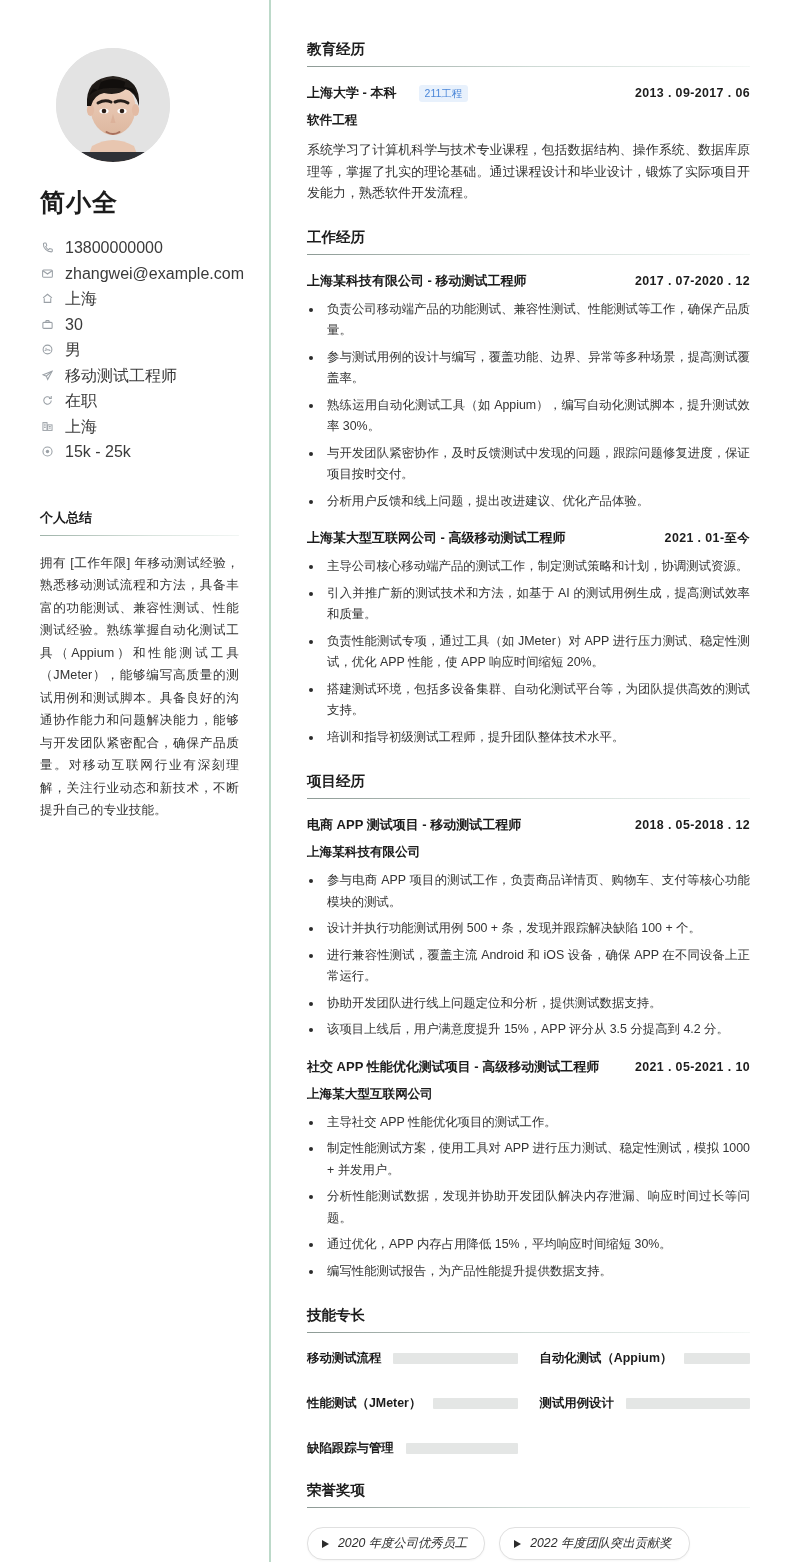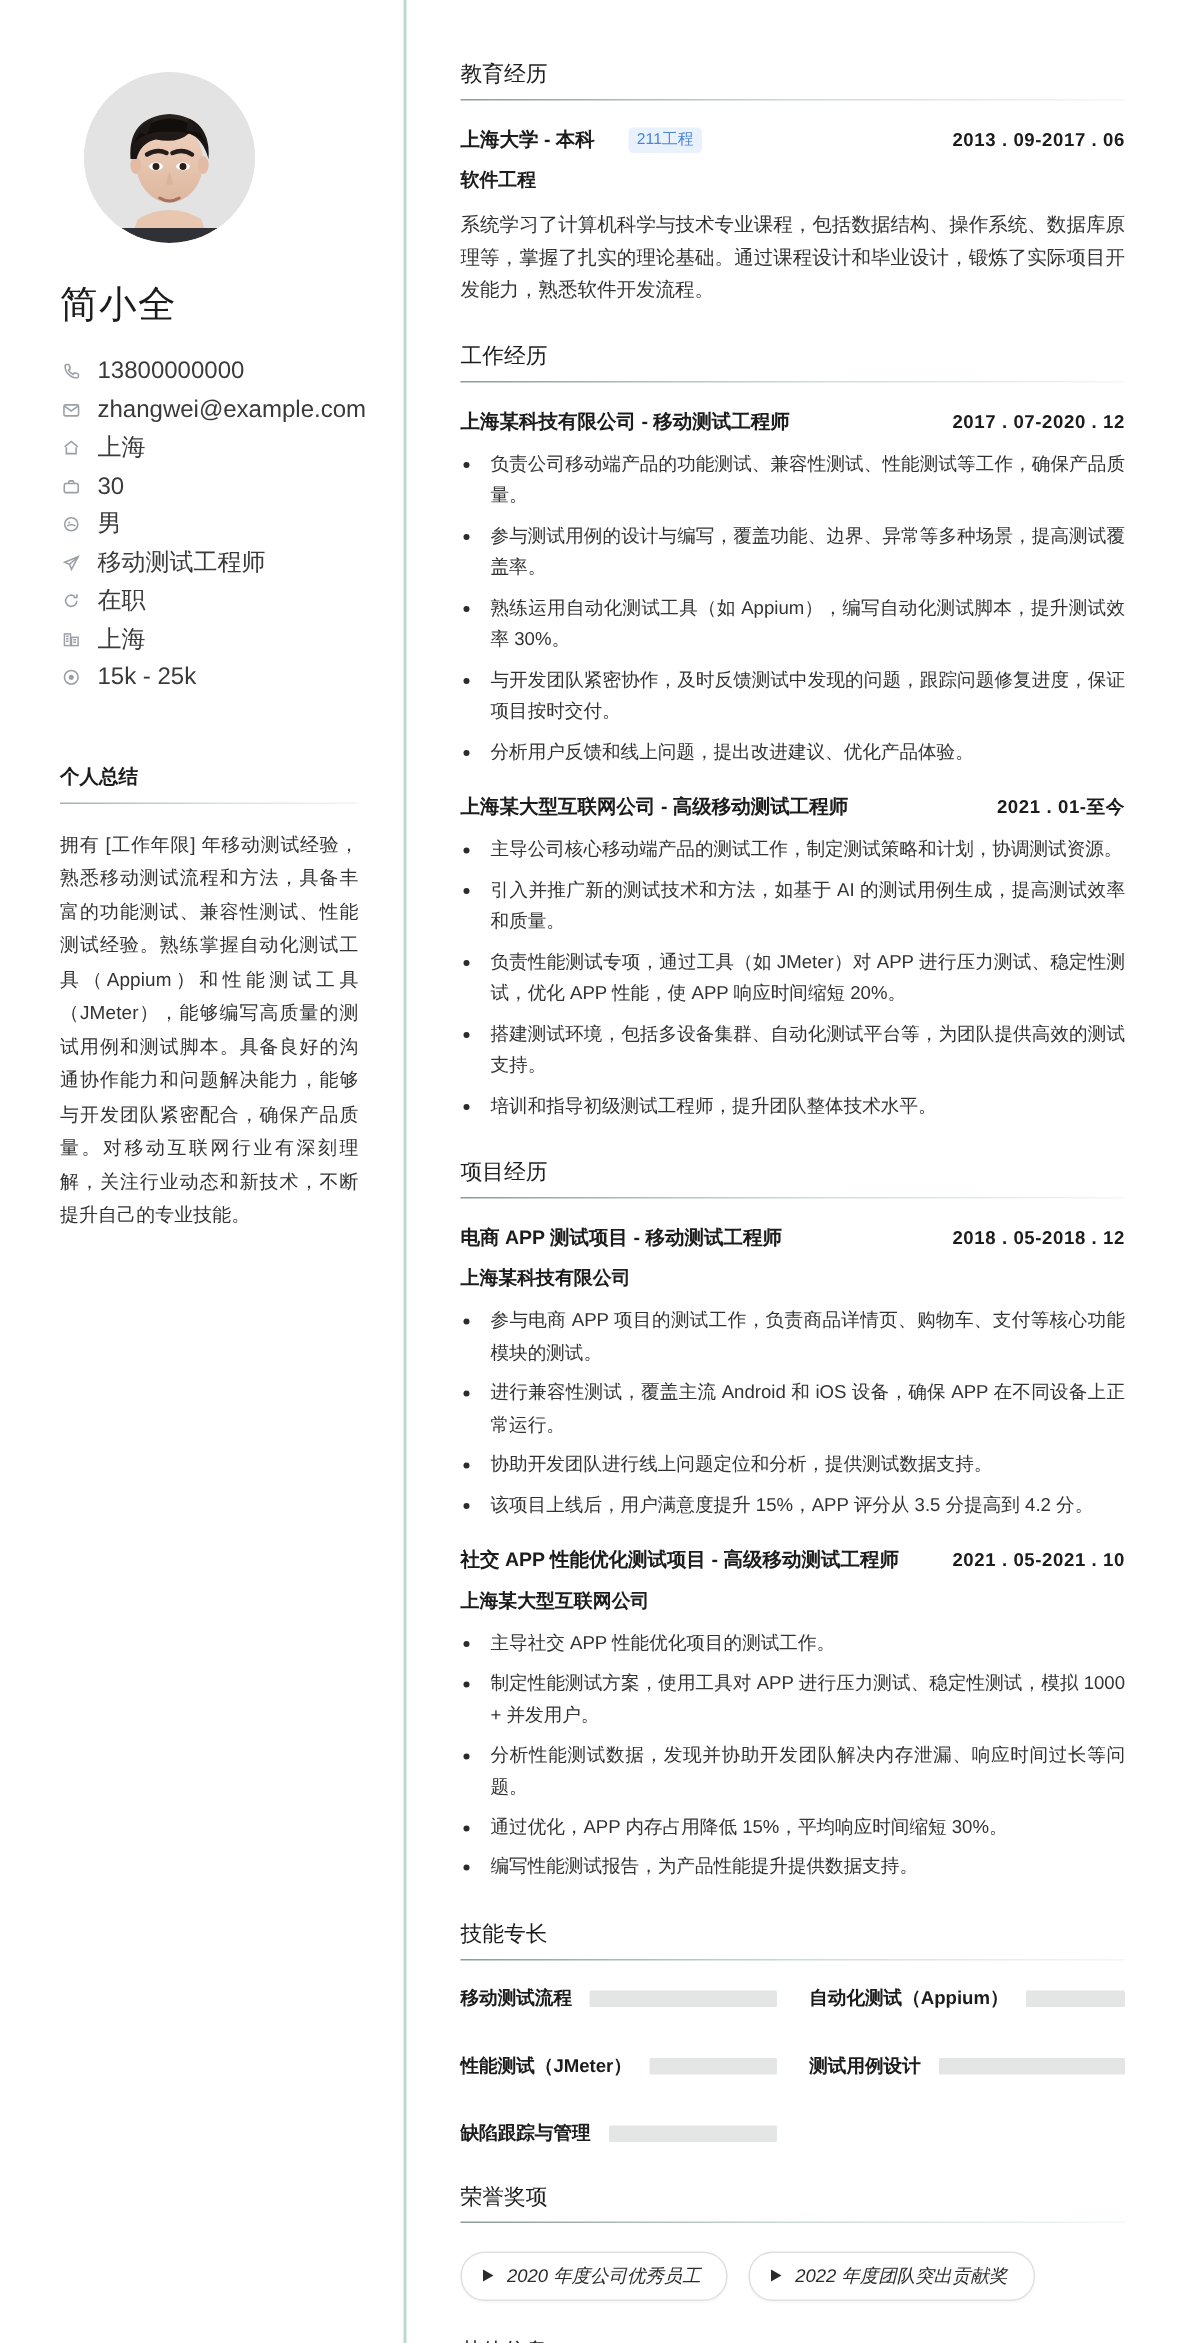--- a/index.html
+++ b/index.html
@@ -32,21 +32,21 @@
     border-radius: 50%;
     overflow: hidden;
     background: #e2e2e2;
     margin: 4px 0 0 20px;
     position: relative;
   }
   .avatar-svg { display: block; width: 114px; height: 114px; }
 
   .person-name {
     font-size: 25px;
-    font-weight: normal;
+    font-weight: bold;
     letter-spacing: 1px;
     margin: 24px 0 16px 4px;
     color: #1c1c1c;
   }
 
   .contact-list { list-style: none; margin: 0 0 0 4px; }
   .contact-item {
     display: flex;
     align-items: center;
     gap: 11px;
@@ -86,21 +86,21 @@
   }
 
   
   .main {
     flex: 1 1 auto;
     padding: 40px 44px 40px 36px;
   }
   .section { margin-bottom: 24px; }
   .section-title {
     font-size: 14.5px;
-    font-weight: normal;
+    font-weight: bold;
     color: #1c1c1c;
     padding-bottom: 7px;
     border-bottom: 1.5px solid;
     border-image: linear-gradient(to right, #8d9a95 0%, #cdd9d4 50%, #f4f8f6 100%) 1;
   }
 
   .entry { margin-top: 17px; }
   .entry-head {
     display: flex;
     align-items: baseline;
@@ -422,20 +422,21 @@
       <h2 class="section-title">项目经历</h2>
 
       <div class="entry">
         <div class="entry-head">
           <div class="entry-title">电商 APP 测试项目 - 移动测试工程师</div>
           <div class="entry-date">2018 . 05-2018 . 12</div>
         </div>
         <div class="entry-sub">上海某科技有限公司</div>
         <ul class="bullets">
           <li class="bullet">参与电商 APP 项目的测试工作，负责商品详情页、购物车、支付等核心功能模块的测试。</li>
+          <li class="bullet">设计并执行功能测试用例 500 + 条，发现并跟踪解决缺陷 100 + 个。</li>
           <li class="bullet">进行兼容性测试，覆盖主流 Android 和 iOS 设备，确保 APP 在不同设备上正常运行。</li>
           <li class="bullet">协助开发团队进行线上问题定位和分析，提供测试数据支持。</li>
           <li class="bullet">该项目上线后，用户满意度提升 15%，APP 评分从 3.5 分提高到 4.2 分。</li>
         </ul>
       </div>
 
       <div class="entry">
         <div class="entry-head">
           <div class="entry-title">社交 APP 性能优化测试项目 - 高级移动测试工程师</div>
           <div class="entry-date">2021 . 05-2021 . 10</div>

